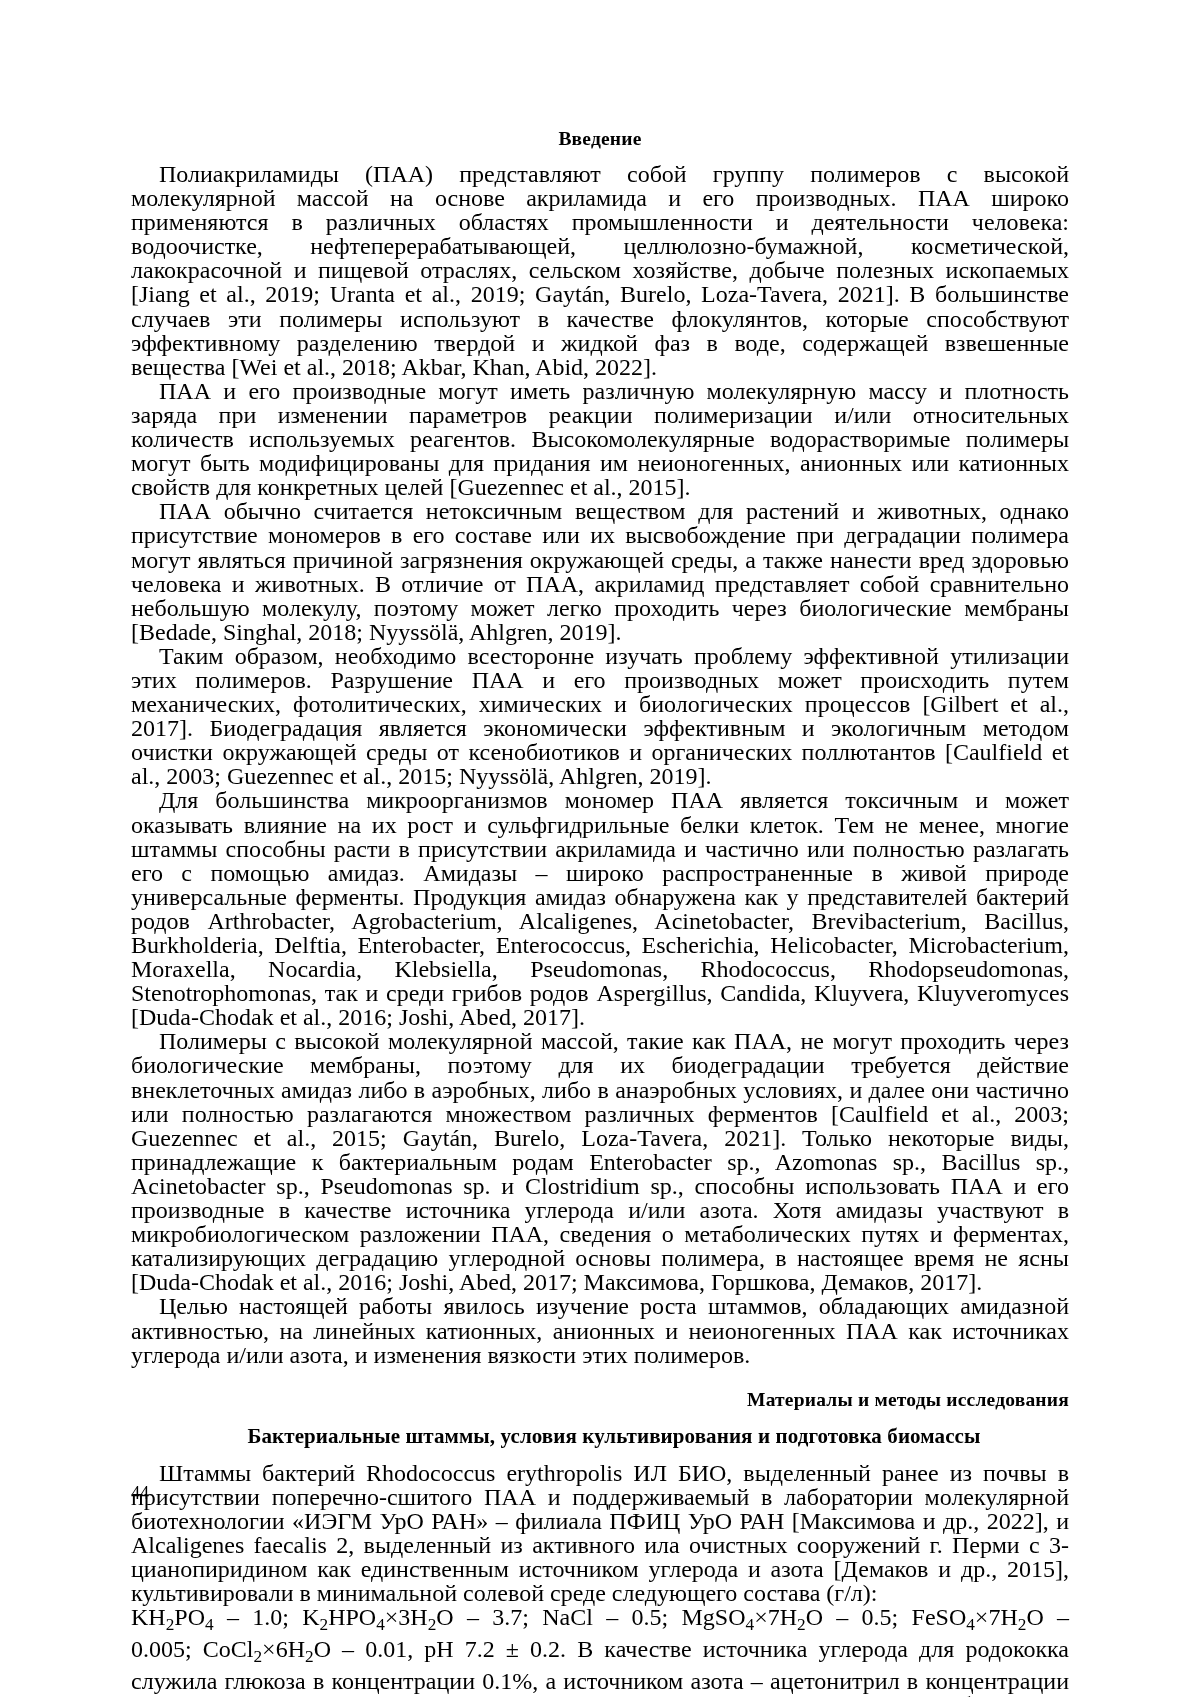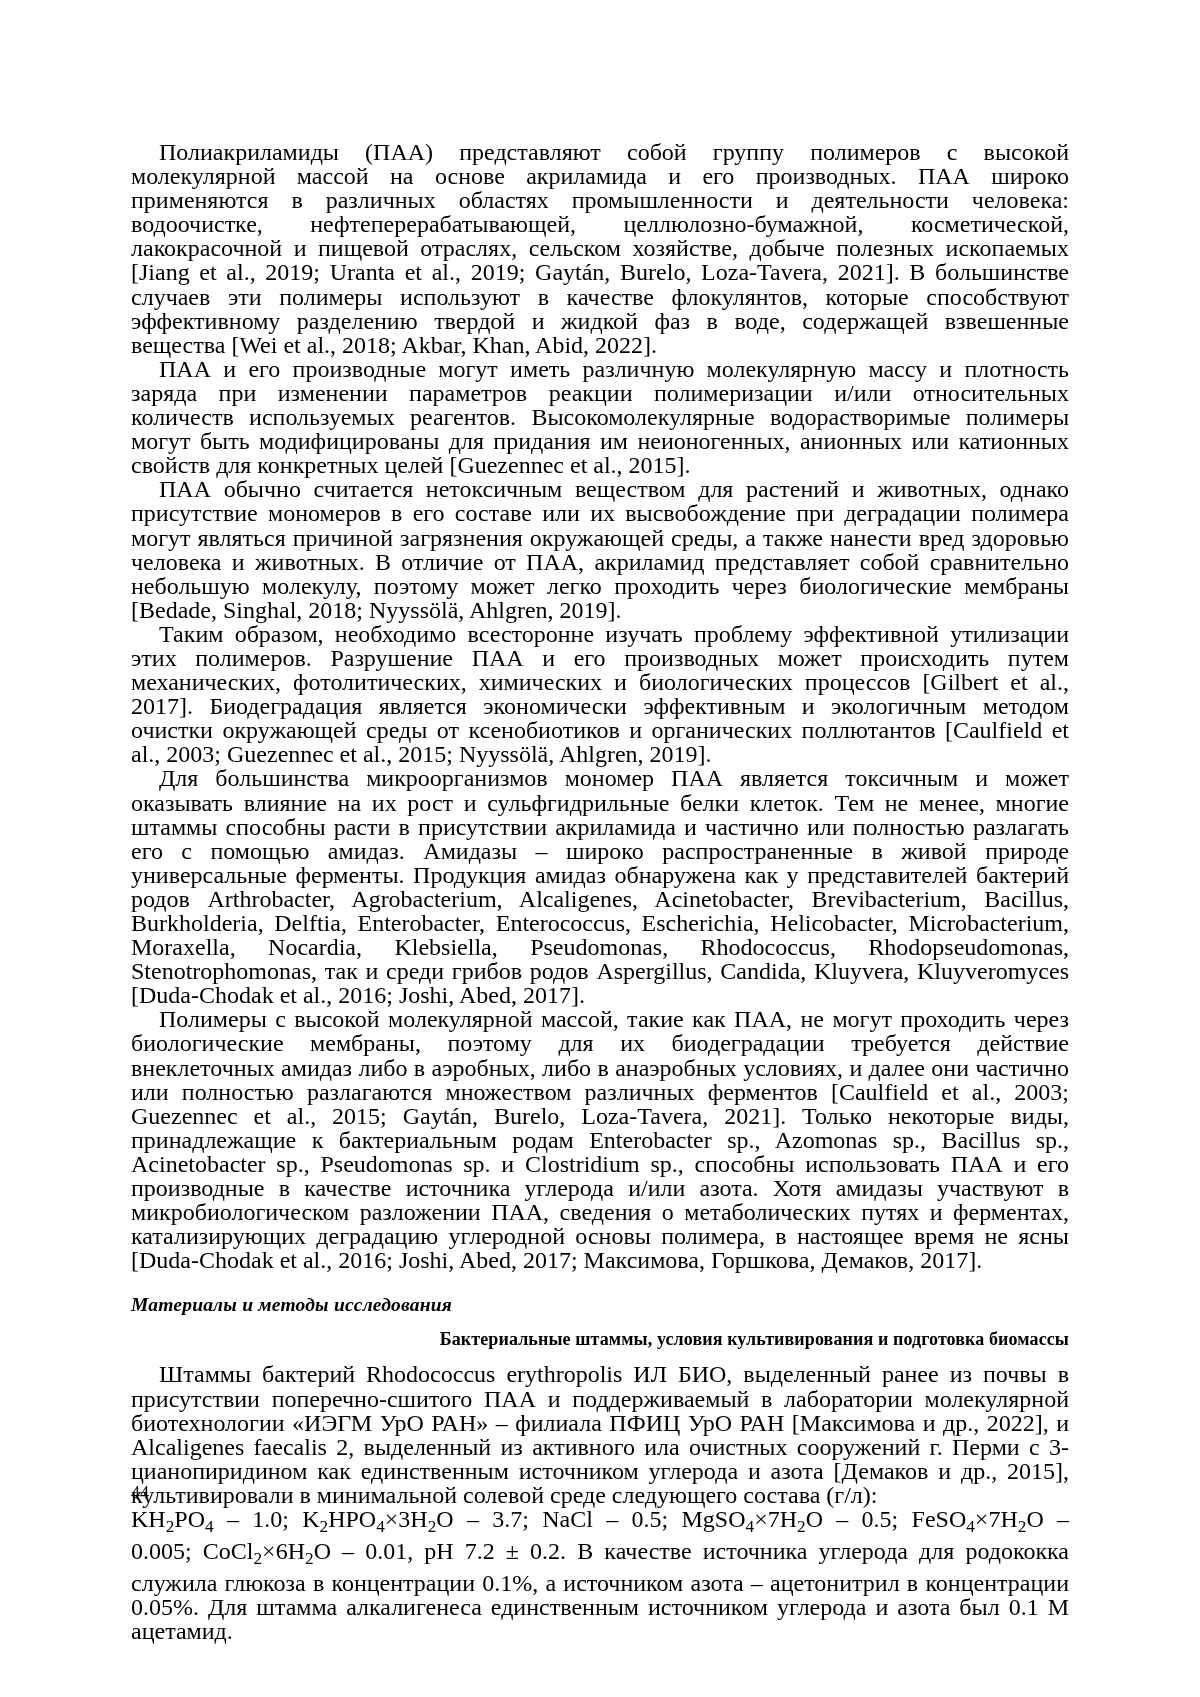--- a/index.html
+++ b/index.html
@@ -29,29 +29,28 @@
   h1.section-title {
     font-size: 19.5px;
     font-weight: bold;
     text-align: center;
     margin: 0 0 11px 0;
     letter-spacing: 0.2px;
   }
   h2.section-title-2 {
     font-size: 19.5px;
     font-weight: bold;
-    text-align: left;
+    text-align: right;
     margin: 22px 0 13px 0;
     letter-spacing: 0.2px;
-    font-style: italic;
   }
   h3.subsection-title {
-    font-size: 18px;
+    font-size: 21px;
     font-weight: bold;
-    text-align: right;
+    text-align: center;
     margin: 6px 0 10px 0;
     padding-left: 28px;
     letter-spacing: 0.1px;
   }
   p.para {
     font-size: 24px;
     line-height: 24.1px;
     text-align: justify;
     text-justify: inter-word;
     margin: 12px 0 0 0;
@@ -71,30 +70,32 @@
     font-size: 18px;
     line-height: 1;
   }
 </style>
 </head>
 <body>
 
 <div class="page">
   <div class="content">
 
+    <h1 class="section-title">Введение</h1>
 
     <p class="para">Полиакриламиды (ПАА) представляют собой группу полимеров с высокой молекулярной массой на основе акриламида и его производных. ПАА широко применяются в различных областях промышленности и деятельности человека: водоочистке, нефтеперерабатывающей, целлюлозно-бумажной, косметической, лакокрасочной и пищевой отраслях, сельском хозяйстве, добыче полезных ископаемых [Jiang et al., 2019; Uranta et al., 2019; Gaytán, Burelo, Loza-Tavera, 2021]. В большинстве случаев эти полимеры используют в качестве флокулянтов, которые способствуют эффективному разделению твердой и жидкой фаз в воде, содержащей взвешенные вещества [Wei et al., 2018; Akbar, Khan, Abid, 2022].</p>
     <p class="para">ПАА и его производные могут иметь различную молекулярную массу и плотность заряда при изменении параметров реакции полимеризации и/или относительных количеств используемых реагентов. Высокомолекулярные водорастворимые полимеры могут быть модифицированы для придания им неионогенных, анионных или катионных свойств для конкретных целей [Guezennec et al., 2015].</p>
     <p class="para">ПАА обычно считается нетоксичным веществом для растений и животных, однако присутствие мономеров в его составе или их высвобождение при деградации полимера могут являться причиной загрязнения окружающей среды, а также нанести вред здоровью человека и животных. В отличие от ПАА, акриламид представляет собой сравнительно небольшую молекулу, поэтому может легко проходить через биологические мембраны [Bedade, Singhal, 2018; Nyyssölä, Ahlgren, 2019].</p>
     <p class="para">Таким образом, необходимо всесторонне изучать проблему эффективной утилизации этих полимеров. Разрушение ПАА и его производных может происходить путем механических, фотолитических, химических и биологических процессов [Gilbert et al., 2017]. Биодеградация является экономически эффективным и экологичным методом очистки окружающей среды от ксенобиотиков и органических поллютантов [Caulfield et al., 2003; Guezennec et al., 2015; Nyyssölä, Ahlgren, 2019].</p>
 
     <p class="para"><span>Для большинства микроорганизмов мономер ПАА является токсичным и может оказывать влияние на их рост и сульфгидрильные белки клеток. Тем не менее, многие штаммы способны расти в присутствии акриламида и частично или полностью разлагать его с помощью амидаз. Амидазы – широко распространенные в живой природе универсальные ферменты. Продукция амидаз обнаружена как у представителей бактерий родов </span><span class="it">Arthrobacter, Agrobacterium, Alcaligenes, Acinetobacter, Brevibacterium, Bacillus, Burkholderia, Delftia, Enterobacter, Enterococcus, Escherichia, Helicobacter, Microbacterium, Moraxella, Nocardia, Klebsiella, Pseudomonas, Rhodococcus, Rhodopseudomonas, Stenotrophomonas</span><span>, так и среди грибов родов </span><span class="it">Aspergillus, Candida, Kluyvera, Kluyveromyces</span><span> [Duda-Chodak et al., 2016; Joshi, Abed, 2017].</span></p>
 
     <p class="para"><span>Полимеры с высокой молекулярной массой, такие как ПАА, не могут проходить через биологические мембраны, поэтому для их биодеградации требуется действие внеклеточных амидаз либо в аэробных, либо в анаэробных условиях, и далее они частично или полностью разлагаются множеством различных ферментов [Caulfield et al., 2003; Guezennec et al., 2015; Gaytán, Burelo, Loza-Tavera, 2021]. Только некоторые виды, принадлежащие к бактериальным родам </span><span class="it">Enterobacter</span><span> sp., </span><span class="it">Azomonas</span><span> sp., </span><span class="it">Bacillus</span><span> sp., </span><span class="it">Acinetobacter</span><span> sp., </span><span class="it">Pseudomonas</span><span> sp. и </span><span class="it">Clostridium</span><span> sp., способны использовать ПАА и его производные в качестве источника углерода и/или азота. Хотя амидазы участвуют в микробиологическом разложении ПАА, сведения о метаболических путях и ферментах, катализирующих деградацию углеродной основы полимера, в настоящее время не ясны [Duda-Chodak et al., 2016; Joshi, Abed, 2017; Максимова, Горшкова, Демаков, 2017].</span></p>
 
+    <p class="para">Целью настоящей работы явилось изучение роста штаммов, обладающих амидазной активностью, на линейных катионных, анионных и неионогенных ПАА как источниках углерода и/или азота, и изменения вязкости этих полимеров.</p>
 
     <h2 class="section-title-2">Материалы и методы исследования</h2>
 
     <h3 class="subsection-title">Бактериальные штаммы, условия культивирования и подготовка биомассы</h3>
 
     <p class="para"><span>Штаммы бактерий </span><span class="it">Rhodococcus erythropolis</span><span> ИЛ БИО, выделенный ранее из почвы в присутствии поперечно-сшитого ПАА и поддерживаемый в лаборатории молекулярной биотехнологии «ИЭГМ УрО РАН» – филиала ПФИЦ УрО РАН [Максимова и др., 2022], и </span><span class="it">Alcaligenes faecalis</span><span> 2, выделенный из активного ила очистных сооружений г. Перми с 3-цианопиридином как единственным источником углерода и азота [Демаков и др., 2015], культивировали в минимальной солевой среде следующего состава (г/л):</span></p>
 
     <p class="para" style="text-indent:0;"><span><span>KH</span><span class="sub">2</span><span>PO</span><span class="sub">4</span><span> – 1.0;</span></span>&nbsp;<span><span>K</span><span class="sub">2</span><span>HPO</span><span class="sub">4</span><span>×3H</span><span class="sub">2</span><span>O</span><span> – 3.7;</span></span>&nbsp;<span><span>NaCl</span><span> – 0.5;</span></span>&nbsp;<span><span>MgSO</span><span class="sub">4</span><span>×7H</span><span class="sub">2</span><span>O</span><span> – 0.5;</span></span>&nbsp;<span><span>FeSO</span><span class="sub">4</span><span>×7H</span><span class="sub">2</span><span>O</span><span> – 0.005;</span></span>&nbsp;<span><span>CoCl</span><span class="sub">2</span><span>×6H</span><span class="sub">2</span><span>O</span><span> – 0.01,</span></span>&nbsp;<span>pH 7.2 ± 0.2. В качестве источника углерода для родококка служила глюкоза в концентрации 0.1%, а источником азота – ацетонитрил в концентрации 0.05%. Для штамма алкалигенеса единственным источником углерода и азота был 0.1 М ацетамид.</span></p>
 
 

